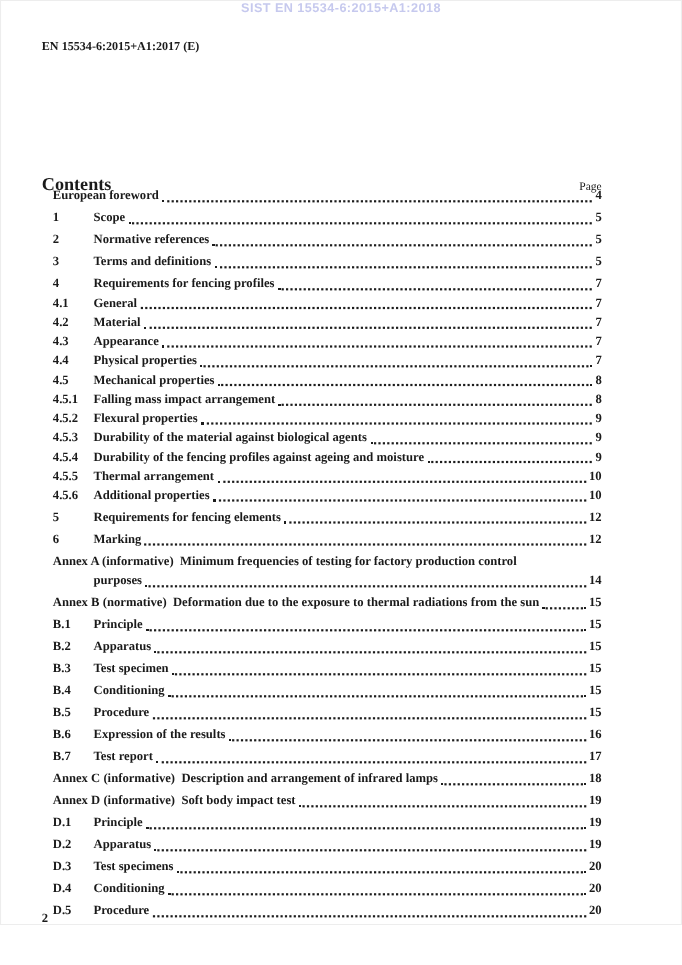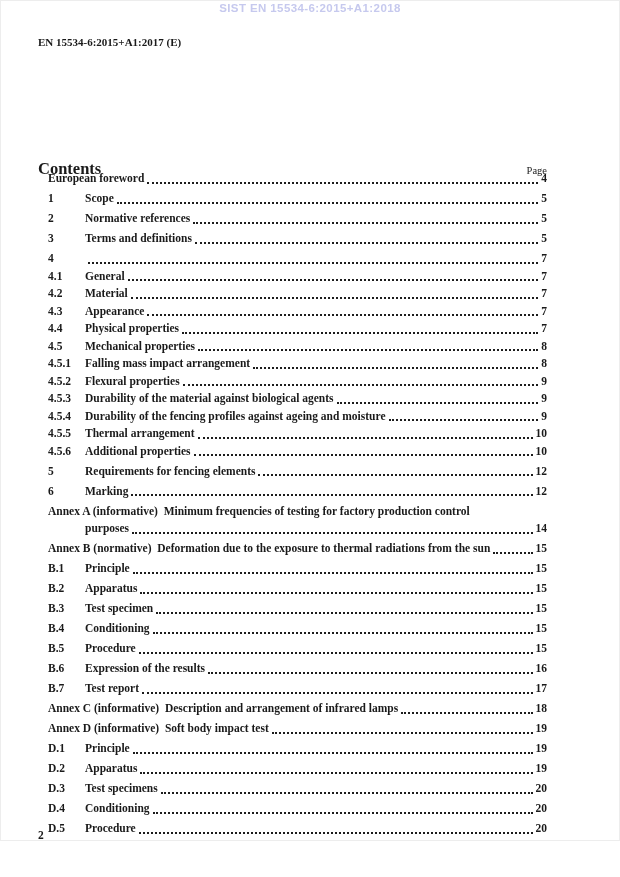--- a/index.html
+++ b/index.html
@@ -116,20 +116,21 @@
         <span class="pg">5</span>
       </div>
       <div class="toc-row">
         <span class="num">3</span>
         <span class="title">Terms and definitions</span>
         <span class="dots"></span>
         <span class="pg">5</span>
       </div>
       <div class="toc-row">
         <span class="num">4</span>
+        <span class="title">Requirements for fencing profiles</span>
         <span class="dots"></span>
         <span class="pg">7</span>
       </div>
       <div class="toc-row tight">
         <span class="num">4.1</span>
         <span class="title">General</span>
         <span class="dots"></span>
         <span class="pg">7</span>
       </div>
       <div class="toc-row tight">

